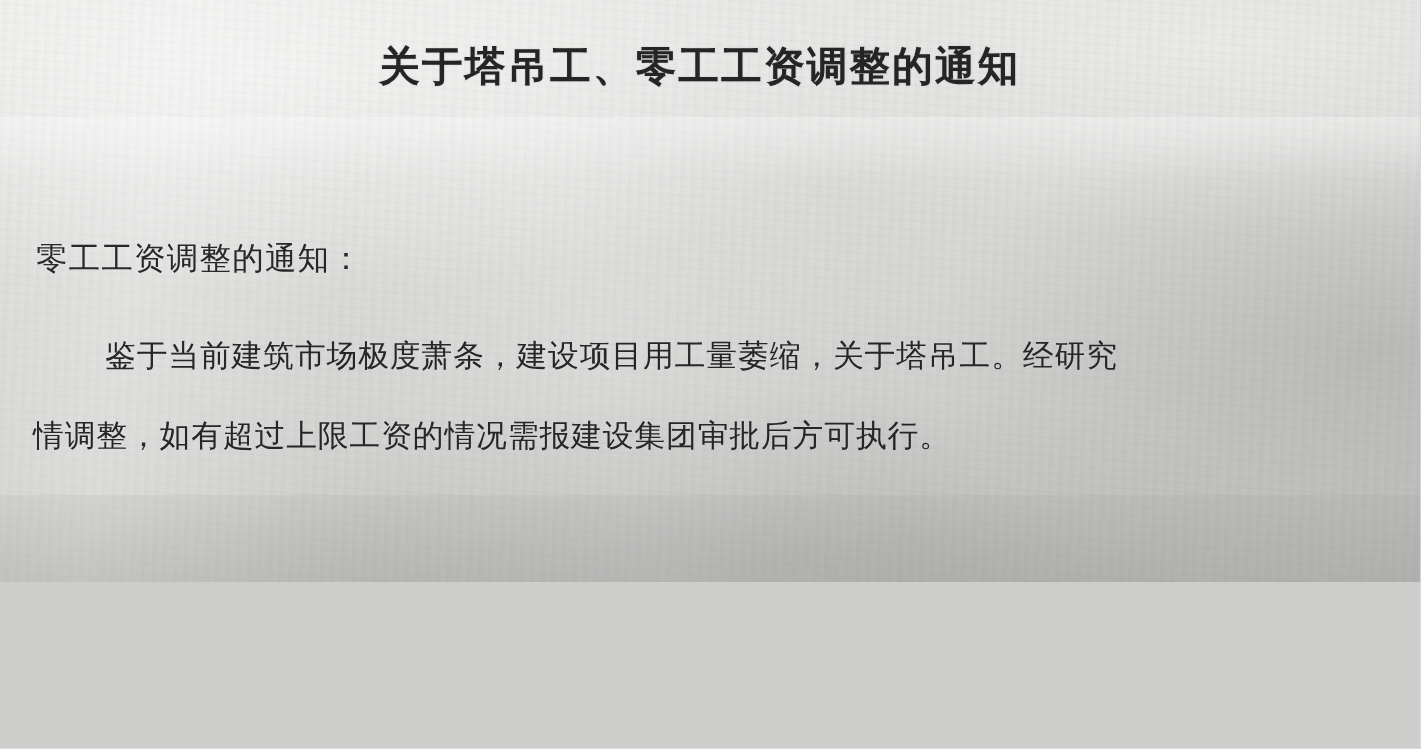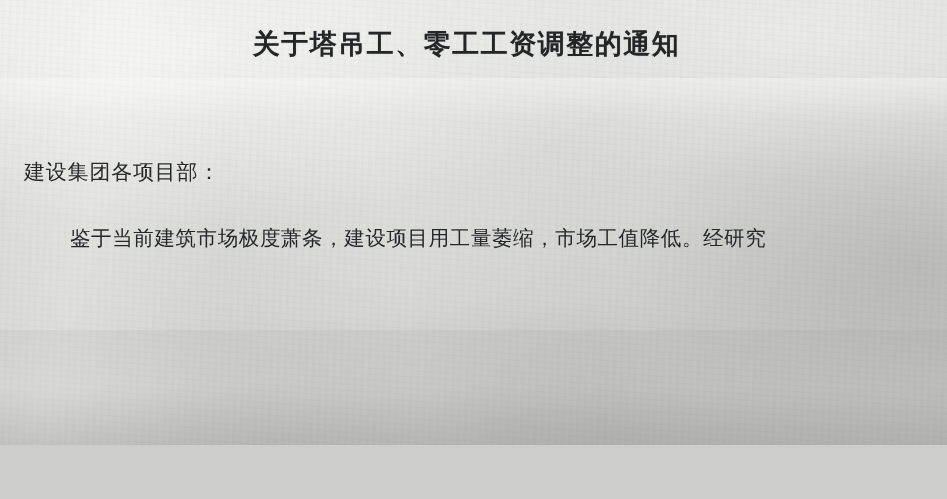--- a/index.html
+++ b/index.html
@@ -9,21 +9,21 @@
   body {
     width: 947px;
     height: 499px;
     overflow: hidden;
     font-family: "Liberation Serif", "DejaVu Serif", serif;
     background: #cdcdcb;
   }
   .page {
     position: relative;
     width: 947px;
-    height: 445px;
+    height: 388px;
     box-sizing: border-box;
     background:
       radial-gradient(ellipse 70% 55% at 18% 12%, rgba(255,255,255,0.55), rgba(255,255,255,0) 70%),
       radial-gradient(ellipse 60% 45% at 85% 8%, rgba(255,255,255,0.38), rgba(255,255,255,0) 72%),
       radial-gradient(ellipse 55% 40% at 55% 95%, rgba(168,168,166,0.40), rgba(255,255,255,0) 70%),
       radial-gradient(ellipse 45% 60% at 97% 60%, rgba(150,150,148,0.35), rgba(255,255,255,0) 70%),
       linear-gradient(170deg, #e9e9e7 0%, #dededc 28%, #d6d6d4 55%, #cacac8 80%, #bebebc 100%);
     overflow: hidden;
   }
   
@@ -99,19 +99,20 @@
 <div class="page">
   <div class="band b1"></div>
   <div class="band b2"></div>
   <div class="band b3"></div>
   <div class="grain"></div>
   <div class="sheen"></div>
 
   <div class="content">
     <h1 class="doc-title">关于塔吊工、零工工资调整的通知</h1>
 
-    <div class="salutation">建设集团各项目部：</div>
+    <div class="salutation">零工工资调整的通知：</div>
 
     <div class="body-block">
-      <div class="body-line indent">鉴于当前建筑市场极度萧条，建设项目用工量萎缩，市场工值降低。经研究</div>
+      <div class="body-line indent">鉴于当前建筑市场极度萧条，建设项目用工量萎缩，关于塔吊工。经研究</div>
+      <div class="body-line">情调整，如有超过上限工资的情况需报建设集团审批后方可执行。</div>
     </div>
   </div>
 </div>
 
 </body></html>

